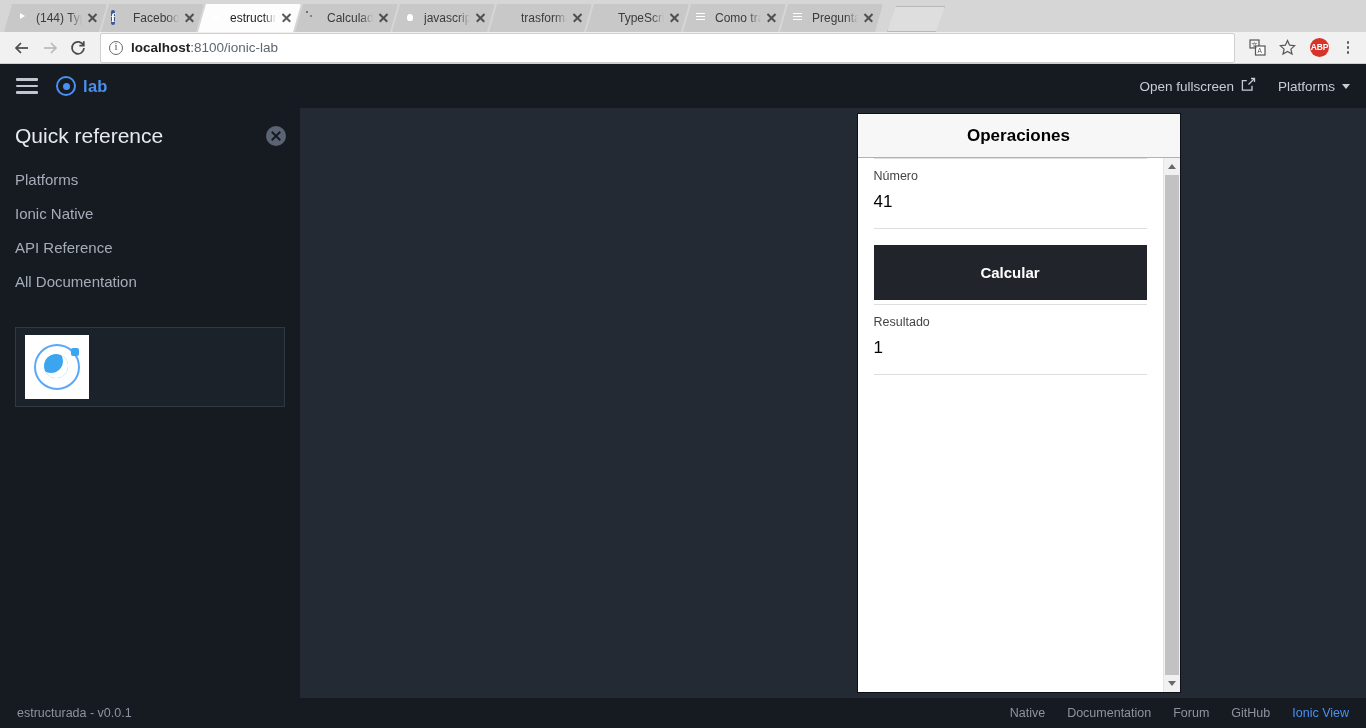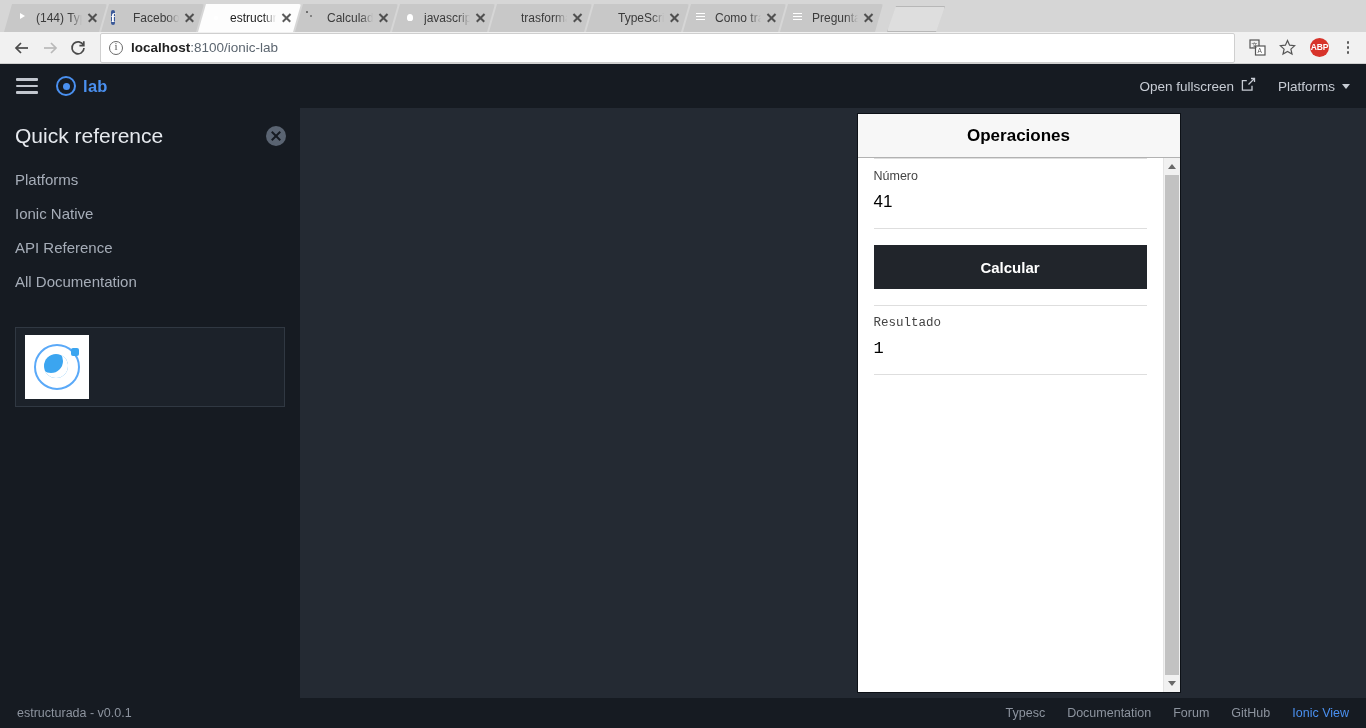--- a/index.html
+++ b/index.html
@@ -183,25 +183,25 @@
   .navbar-title { font-size: 17px; font-weight: bold; color: #000; }
 
   .phone-content { flex: 1 1 auto; display: flex; min-height: 0; background: #fff; }
   .content-scroll { flex: 1 1 auto; overflow: hidden; padding-top: 0; }
 
   .field { margin: 0 16px; border-bottom: 1px solid #dedede; padding: 10px 0 9px 0; }
   .field.top { border-top: 1px solid #dedede; }
   .field-label { font-size: 12.5px; color: #444; margin-bottom: 9px; }
   .field-value { font-size: 17px; color: #000; padding-bottom: 7px; }
   .btn-calc {
-    margin: 16px 16px 0 16px; height: 44px; background: #21252b; color: #fff;
+    margin: 16px 16px 0 16px; height: 55px; background: #21252b; color: #fff;
     font-size: 15px; font-weight: bold; display: flex; align-items: center; justify-content: center;
     cursor: pointer;
   }
-  .field.result { margin-top: 16px; border-top: 1px solid #dedede; font-family: Liberation Mono, monospace; }
+  .field.result { margin-top: 4px; border-top: 1px solid #dedede; }
 
   
   .pscroll { width: 17px; flex: 0 0 17px; background: #f1f1f1; border-left: 1px solid #e4e4e4;
     display: flex; flex-direction: column; }
   .pscroll .arrow { height: 17px; flex: 0 0 17px; display: flex; align-items: center; justify-content: center; background: #f1f1f1; }
   .pscroll .arrow .tri { width: 0; height: 0; border-left: 4px solid transparent; border-right: 4px solid transparent; }
   .pscroll .arrow.up .tri { border-bottom: 5px solid #696969; }
   .pscroll .arrow.down .tri { border-top: 5px solid #696969; }
   .pscroll .thumb { flex: 1 1 auto; background: #c2c2c2; margin: 0 1px; }
 
@@ -416,21 +416,21 @@
             </div>
           </div>
 
         </div>
       </div>
     </div>
 
     <div class="lab-footer">
       <span class="foot-left">estructurada - v0.0.1</span>
       <span class="foot-right">
-        <a>Typesc</a>
+        <a>Native</a>
         <a>Documentation</a>
         <a>Forum</a>
         <a>GitHub</a>
         <a class="accent">Ionic View</a>
       </span>
     </div>
 
   </div>
 </div>
 

